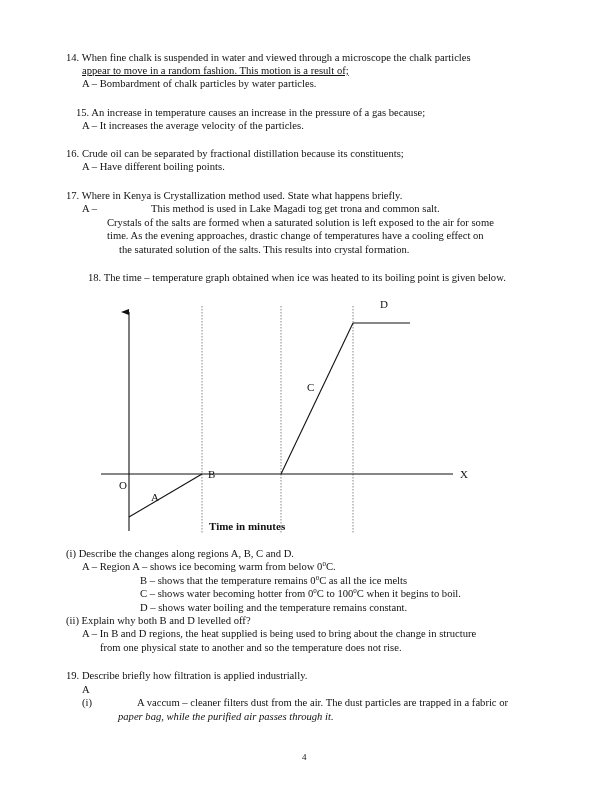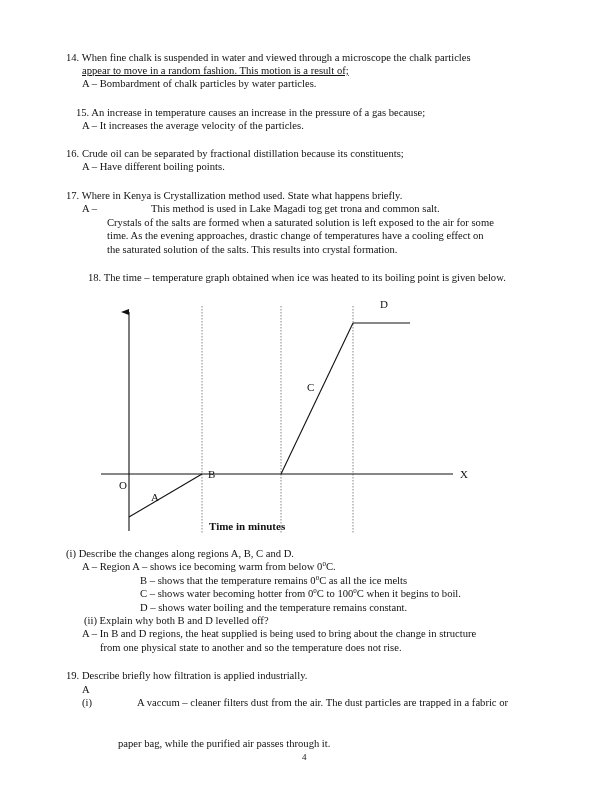--- a/index.html
+++ b/index.html
@@ -35,21 +35,21 @@
 <div class="line" style="left:82px; top:160px;">A – Have different boiling points.</div>
 
 <div class="line" style="left:66px; top:189px;">
   <span>17.</span>
   <span>Where in Kenya is Crystallization method used. State what happens briefly.</span>
 </div>
 <div class="line" style="left:82px; top:202px;">A –</div>
 <div class="line" style="left:107px; top:202px;margin-left:44px;">This method is used in Lake Magadi tog get trona and common salt.</div>
 <div class="line" style="left:107px; top:216px;">Crystals of the salts are formed when a saturated solution is left exposed to the air for some</div>
 <div class="line" style="left:107px; top:229px;">time. As the evening approaches, drastic change of temperatures have a cooling effect on</div>
-<div class="line" style="left:107px; top:243px;">the saturated solution of the salts. This results into crystal formation.</div>
+<div class="line" style="left:119px; top:243px;">the saturated solution of the salts. This results into crystal formation.</div>
 
 <div class="line" style="left:66px; top:271px;margin-left:22px;">
   <span>18.</span>
   <span>The time – temperature graph obtained when ice was heated to its boiling point is given below.</span>
 </div>
 
 <svg width="612" height="792">
   <defs>
     <marker id="arrowhead" markerWidth="6" markerHeight="8" refX="3" refY="8" orient="auto-start-reverse" markerUnits="userSpaceOnUse">
       <path d="M0,8 L3,0 L6,8 Z" fill="#111"></path>
@@ -79,29 +79,29 @@
 
 <div class="line" style="left:66px; top:547px;">
   <span>(i)</span>
   <span>Describe the changes along regions A, B, C and D.</span>
 </div>
 <div class="line" style="left:82px; top:560px;text-align:right;"><span>A – Region A – shows ice becoming warm from below 0</span><sup>0</sup><span>C.</span></div>
 <div class="line" style="left:140px; top:574px;"><span>B – shows that the temperature remains 0</span><sup>0</sup><span>C as all the ice melts</span></div>
 <div class="line" style="left:140px; top:587px;"><span>C – shows water becoming hotter from 0</span><sup>0</sup><span>C to 100</span><sup>0</sup><span>C when it begins to boil.</span></div>
 <div class="line" style="left:140px; top:601px;">D – shows water boiling and the temperature remains constant.</div>
 
-<div class="line" style="left:84px; top:614px;">
+<div class="line" style="left:66px; top:614px;">
   <span>(ii)</span>
   <span>Explain why both B and D levelled off?</span>
 </div>
 <div class="line" style="left:82px; top:627px;">A – In B and D regions, the heat supplied is being used to bring about the change in structure</div>
 <div class="line" style="left:100px; top:641px;font-family:Liberation Serif, serif;">from one physical state to another and so the temperature does not rise.</div>
 
 <div class="line" style="left:66px; top:669px;">
   <span>19.</span>
   <span>Describe briefly how filtration is applied industrially.</span>
 </div>
 <div class="line" style="left:82px; top:683px;">A</div>
 <div class="line" style="left:82px; top:696px;">(i)</div>
 <div class="line" style="left:102px; top:696px;margin-left:35px;">A vaccum – cleaner filters dust from the air. The dust particles are trapped in a fabric or</div>
-<div class="line" style="left:118px; top:737px;">paper bag, while the purified air passes through it.</div>
+<div class="line" style="left:118px; top:710px;font-style:italic;">paper bag, while the purified air passes through it.</div>
 
 <div class="pagenum">4</div>
 
 </body></html>

